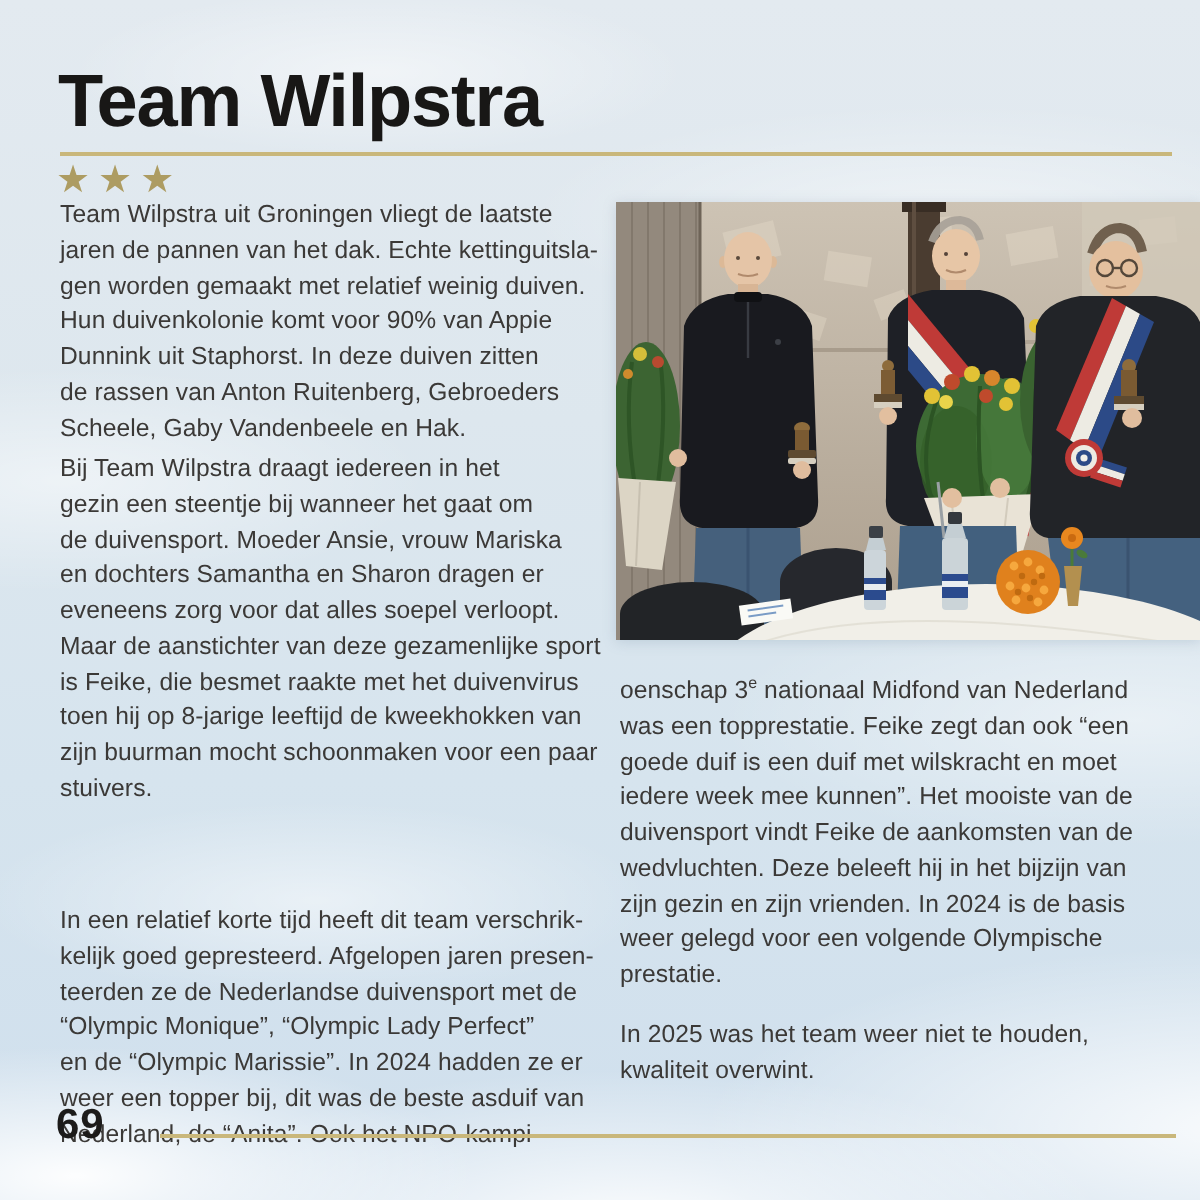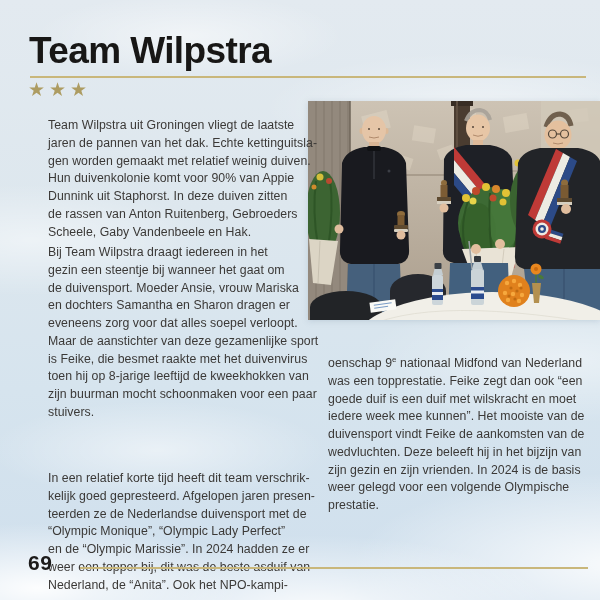--- a/index.html
+++ b/index.html
@@ -25,21 +25,21 @@
     position:absolute;left:29px;top:30px;margin:0;
     font-size:37px;font-weight:800;letter-spacing:-0.6px;color:#181716;
   }
   .title-rule{position:absolute;left:30px;top:76px;width:556px;height:2px;background:#c9b77b;}
   .stars{position:absolute;left:28px;top:78px;font-size:19px;color:#ad9c62;letter-spacing:4px;}
   .photo{
     position:absolute;left:308px;top:101px;width:292px;height:219px;margin:0;
     overflow:hidden;box-shadow:0 1px 6px rgba(110,135,160,.25);
   }
   .para{
-    position:absolute;margin:18px;left:30px;width:272px;
+    position:absolute;margin:0;left:30px;width:272px;
     font-size:12.3px;line-height:17.75px;letter-spacing:0.05px;
     color:#3b3937;white-space:pre-line;
   }
   #p1{top:99px}
   #p2{top:226px}
   #p3{top:452px}
   .rcol{left:310px;width:288px;}
   #rp1{top:337px}
   #rp2{top:509px}
   sup{font-size:8px;line-height:0;vertical-align:super;}
@@ -304,27 +304,29 @@
 zijn buurman mocht schoonmaken voor een paar
 stuivers.</p>
   <p class="para" id="p3">In een relatief korte tijd heeft dit team verschrik-
 kelijk goed gepresteerd. Afgelopen jaren presen-
 teerden ze de Nederlandse duivensport met de
 “Olympic Monique”, “Olympic Lady Perfect”
 en de “Olympic Marissie”. In 2024 hadden ze er
 weer een topper bij, dit was de beste asduif van
 Nederland, de “Anita”. Ook het NPO-kampi-</p>
 
-  <p class="para rcol" id="rp1"><span>oenschap 9</span><sup>e</sup><span> nationaal Midfond van Nederland
+  <p class="para rcol" id="rp1"><span>oenschap 3</span><sup>e</sup><span> nationaal Midfond van Nederland
 was een topprestatie. Feike zegt dan ook “een
 goede duif is een duif met wilskracht en moet
 iedere week mee kunnen”. Het mooiste van de
 duivensport vindt Feike de aankomsten van de
 wedvluchten. Deze beleeft hij in het bijzijn van
 zijn gezin en zijn vrienden. In 2024 is de basis
 weer gelegd voor een volgende Olympische
 prestatie.</span></p>
 
+  <p class="para rcol" id="rp2">In 2025 was het team weer niet te houden,
+kwaliteit overwint.</p>
 
   <div class="pagenum">69</div>
   <div class="footer-rule"></div>
 
 </div>
 
 </body></html>

